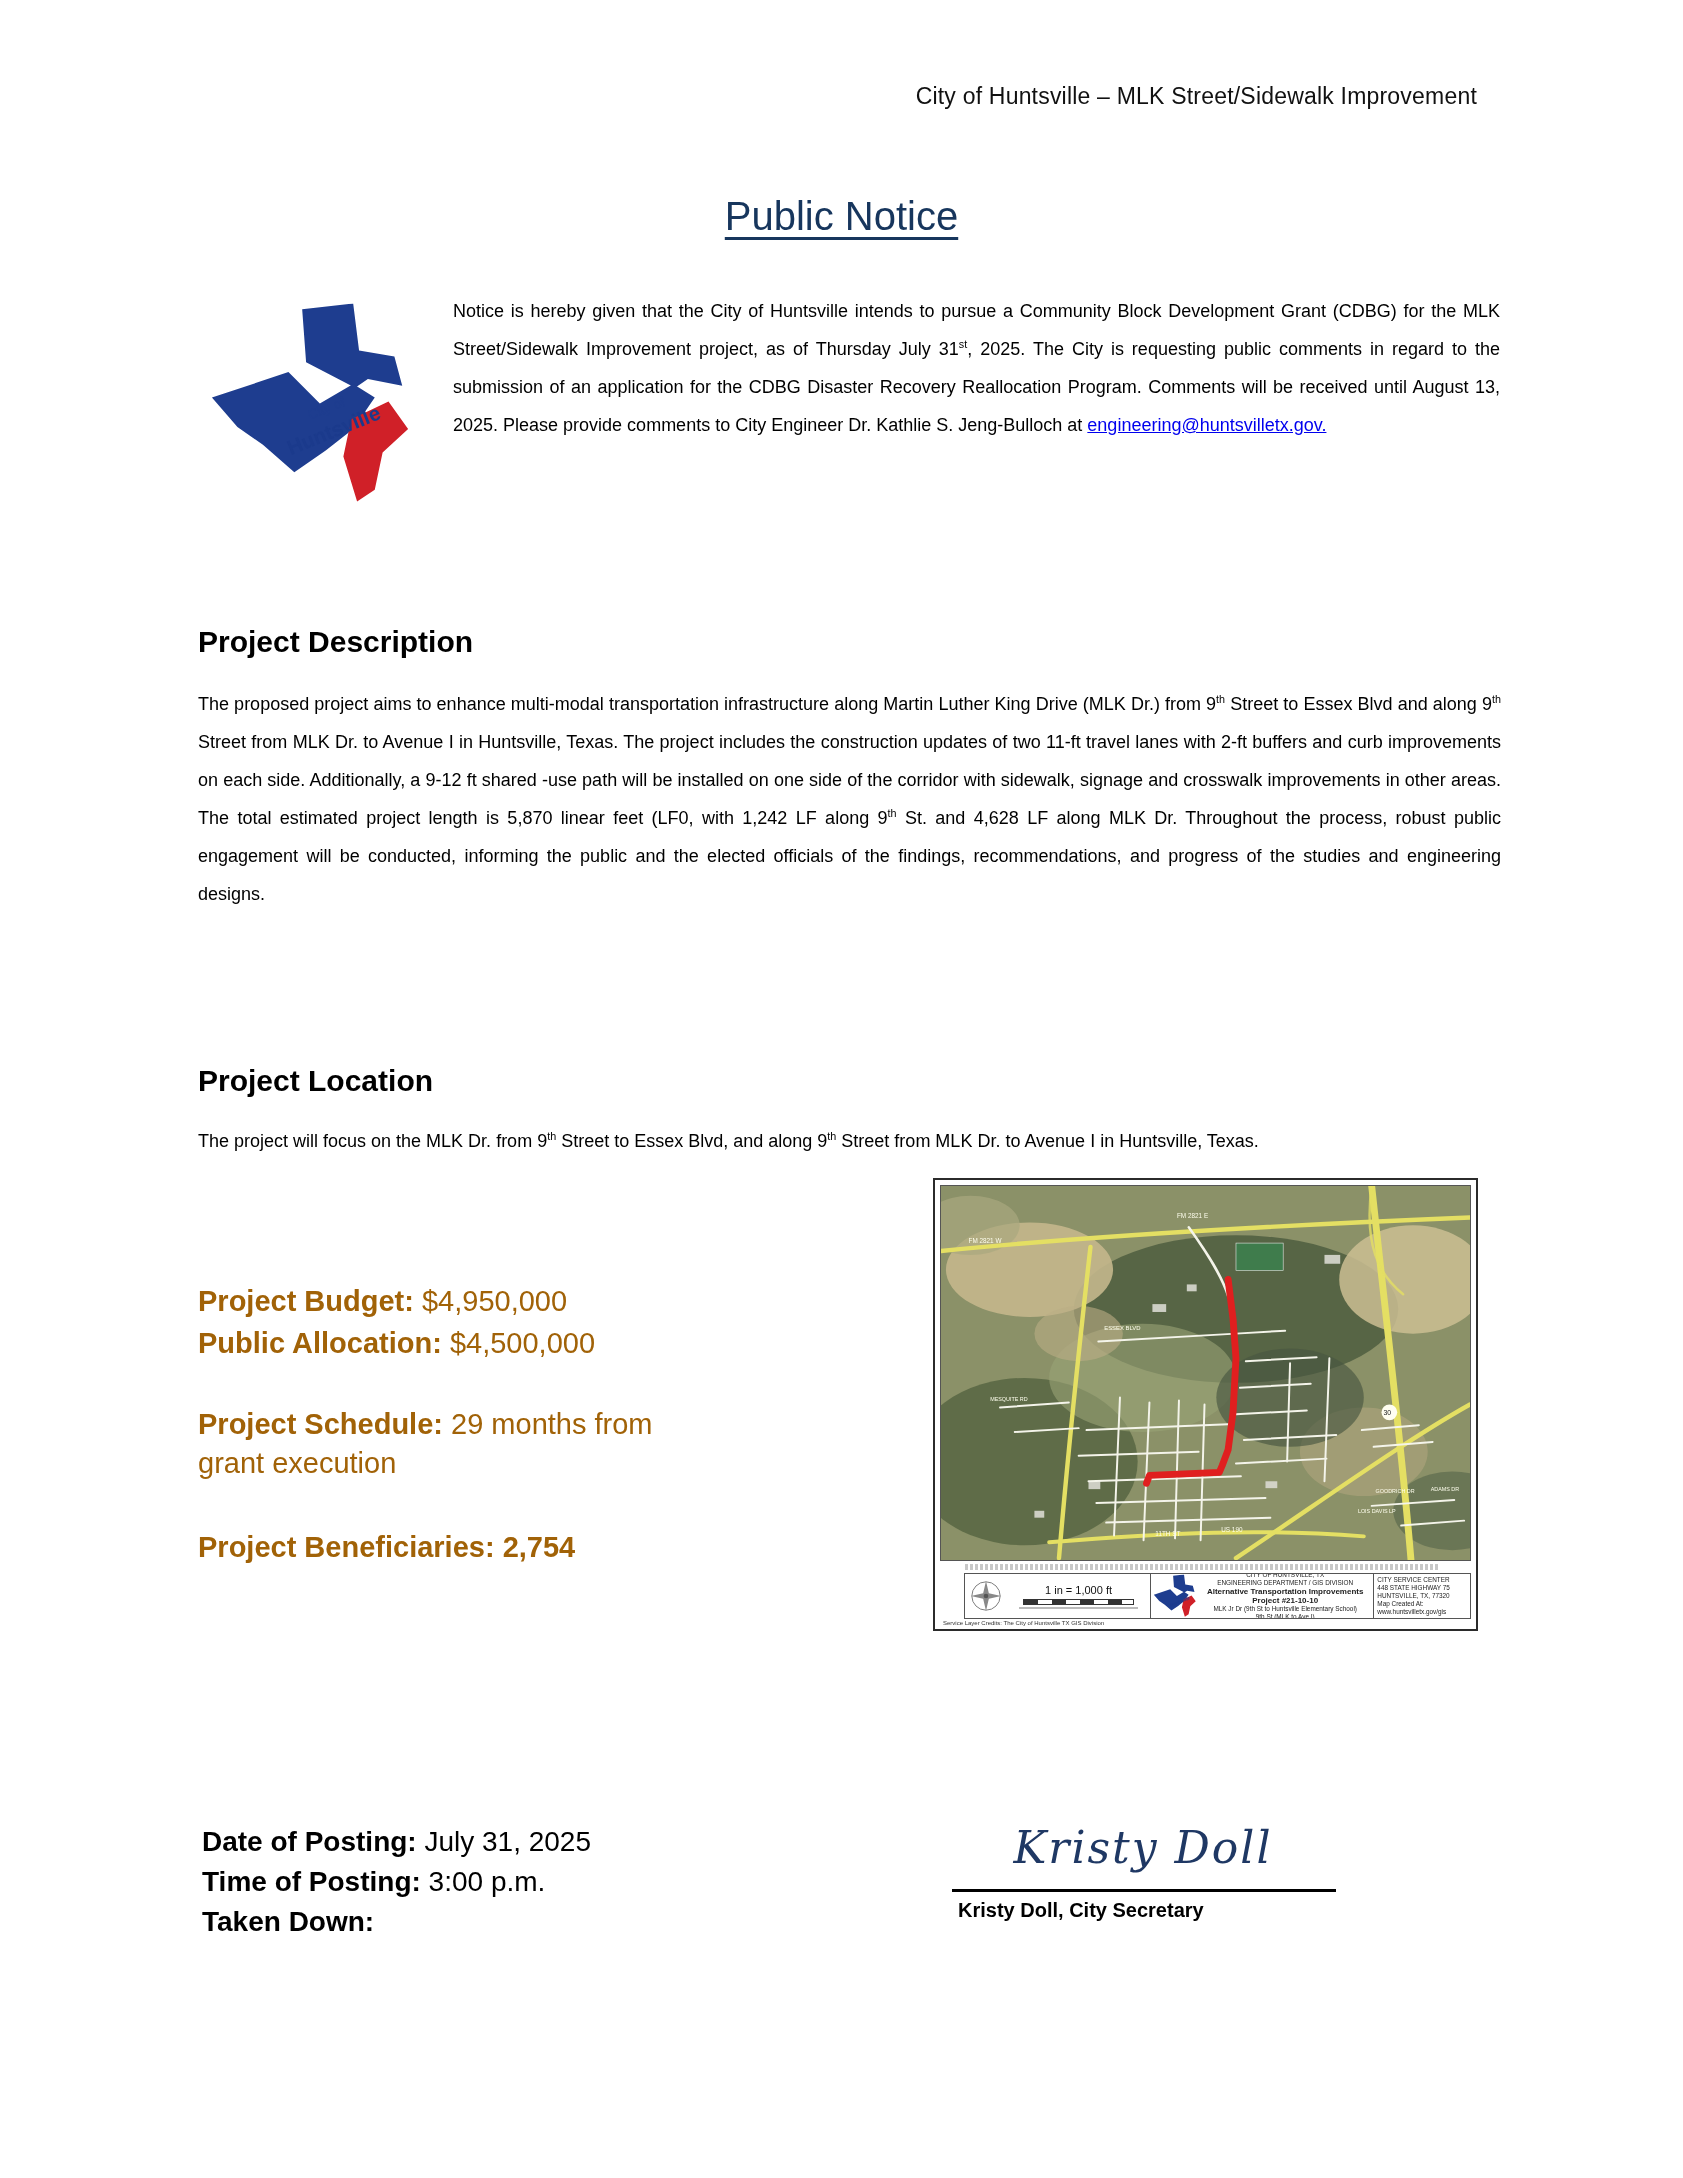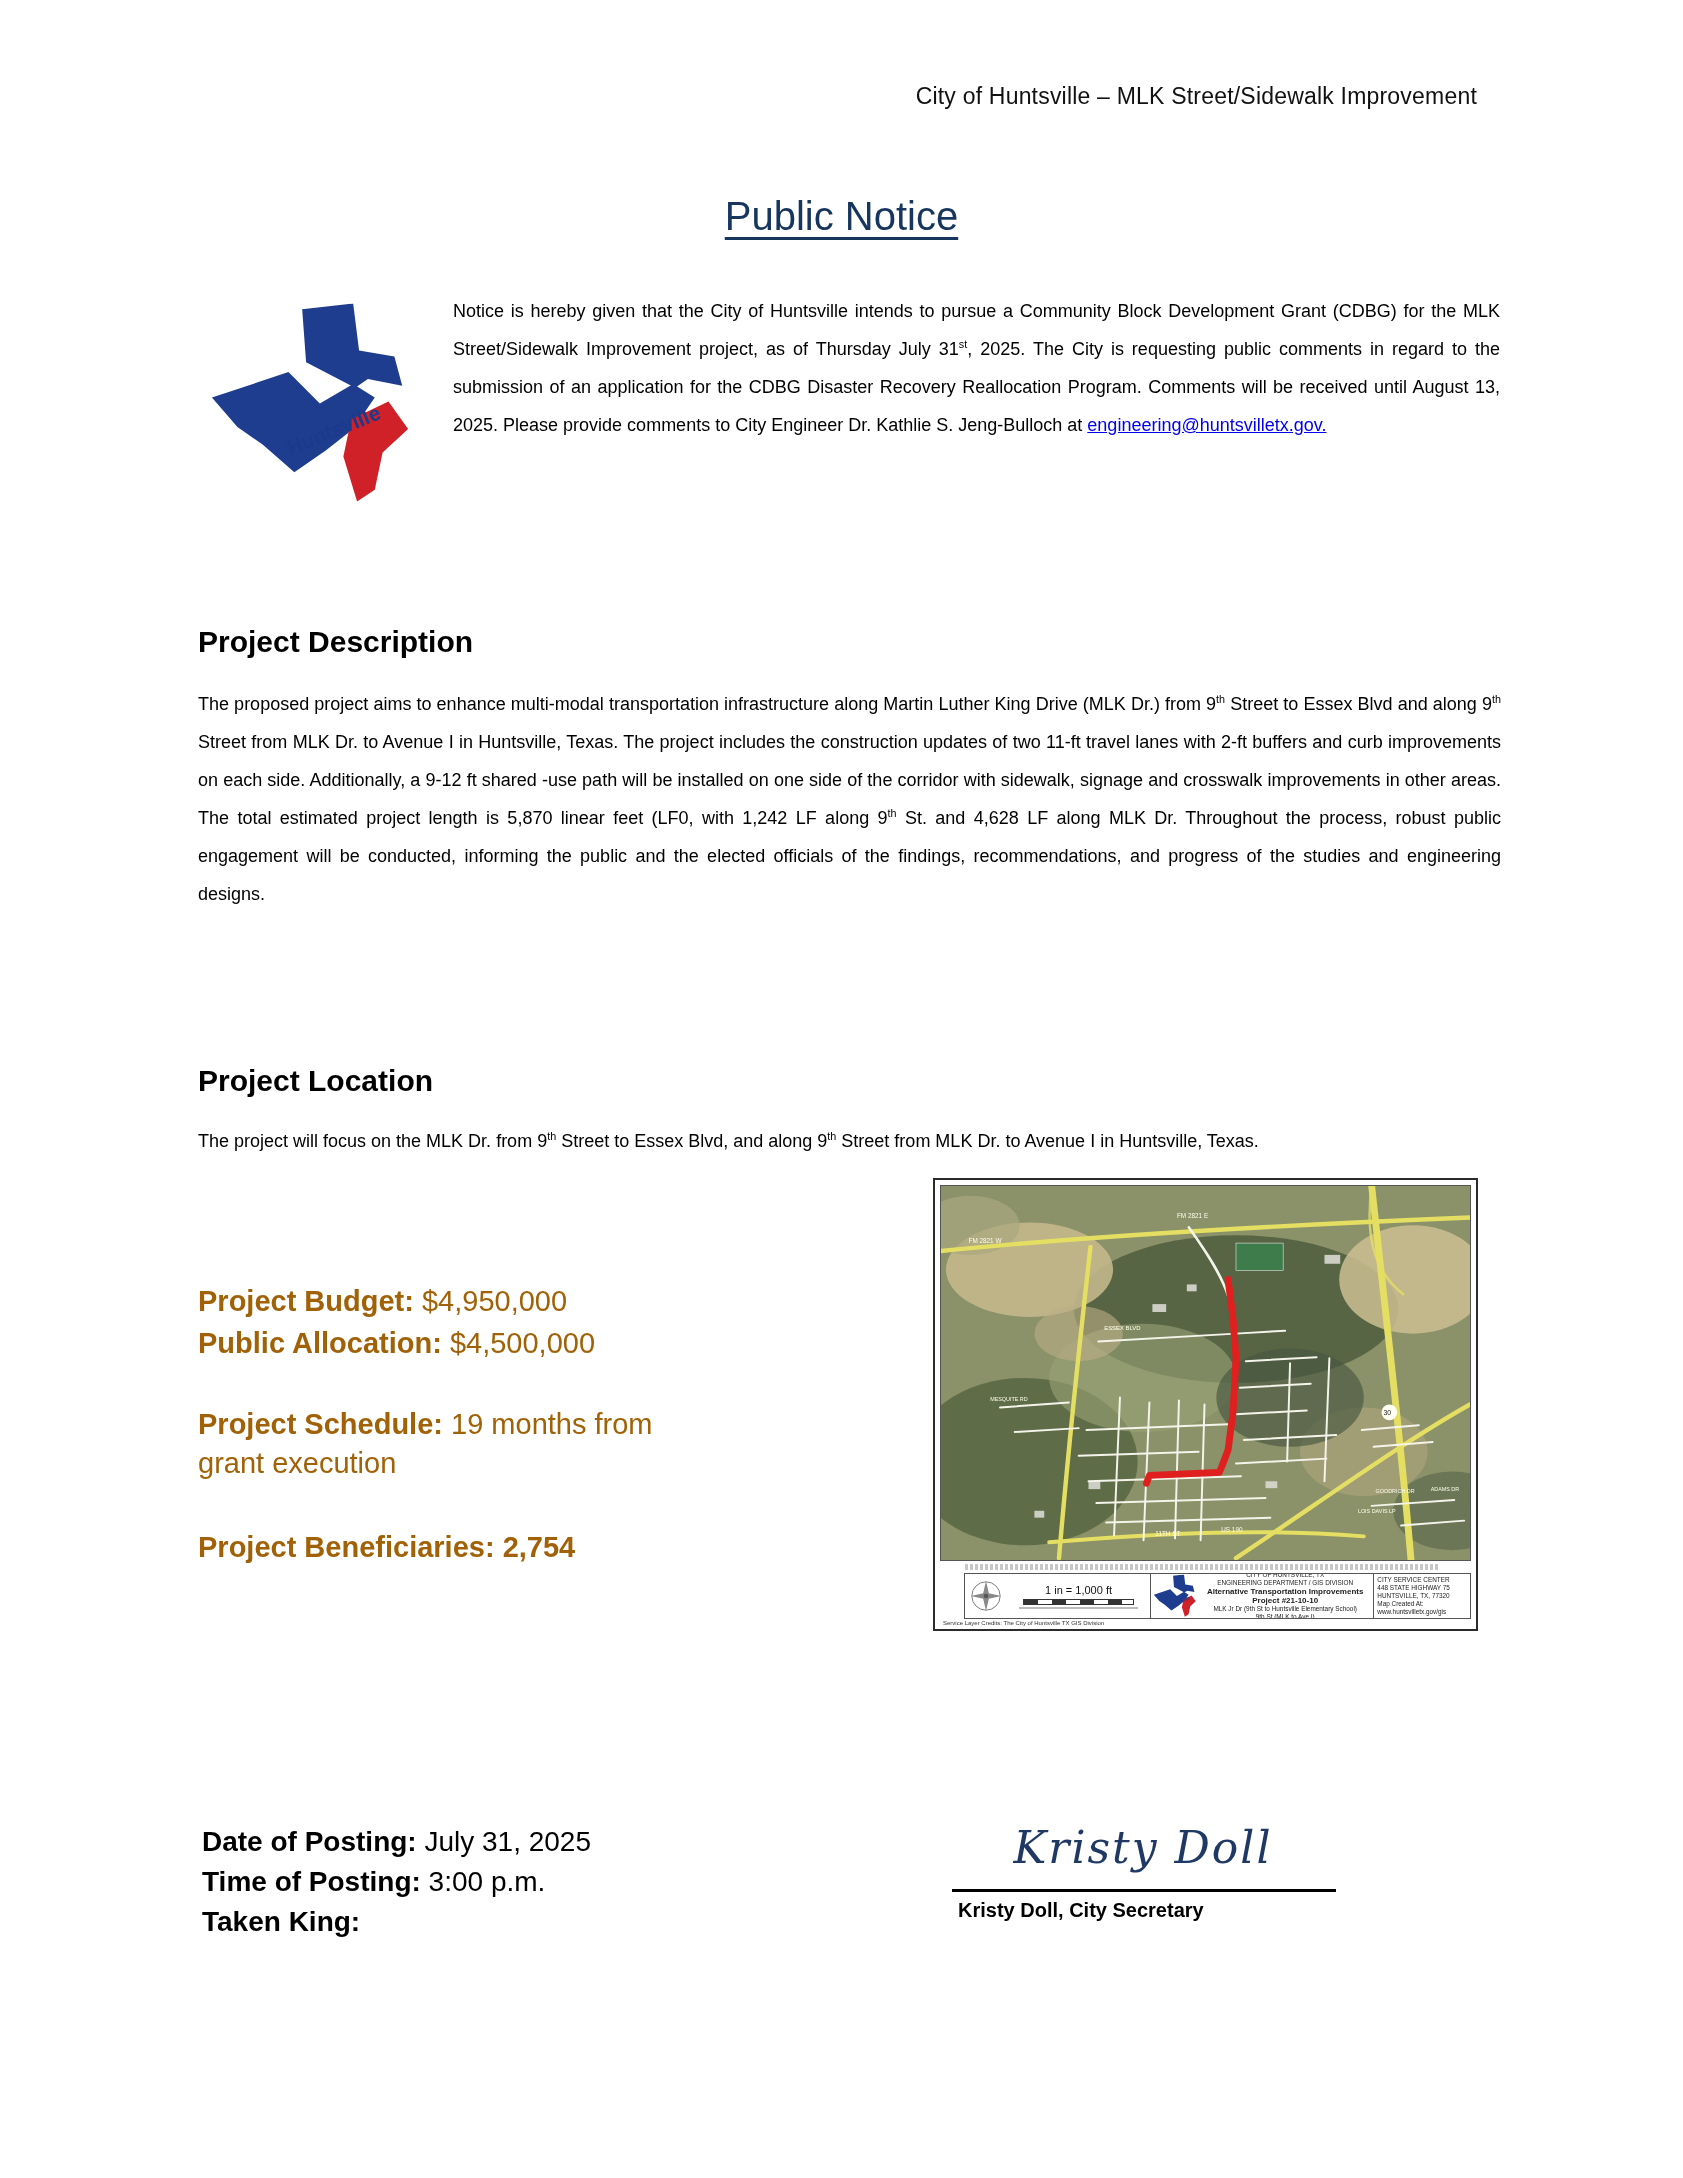--- a/index.html
+++ b/index.html
@@ -246,41 +246,41 @@
   <div class="factline f-budget">
     <span class="b">Project Budget:</span>
     <span>$4,950,000</span>
   </div>
   <div class="factline f-grant">
     <span class="b">Public Allocation:</span>
     <span>$4,500,000</span>
   </div>
   <div class="factline f-sched">
     <span class="b">Project Schedule:</span>
-    <span>19 months from</span>
+    <span>29 months from</span>
   </div>
   <div class="factline f-sched2">
     <span>grant execution</span>
   </div>
   <div class="factline f-bene">
     <span class="b">Project Beneficiaries:</span>
     <span class="b">2,754</span>
   </div>
 
   <div class="posting">
     <div class="pl">
       <span class="b">Date of Posting:</span>
       <span>July 31, 2025</span>
     </div>
     <div class="pl">
       <span class="b">Time of Posting:</span>
       <span>3:00 p.m.</span>
     </div>
     <div class="pl">
-      <span class="b">Taken King:</span>
+      <span class="b">Taken Down:</span>
     </div>
   </div>
 
   <div class="sig-script">Kristy Doll</div>
   <div class="sig-line"></div>
   <div class="sig-name">Kristy Doll, City Secretary</div>
 
 </div>
 
 

